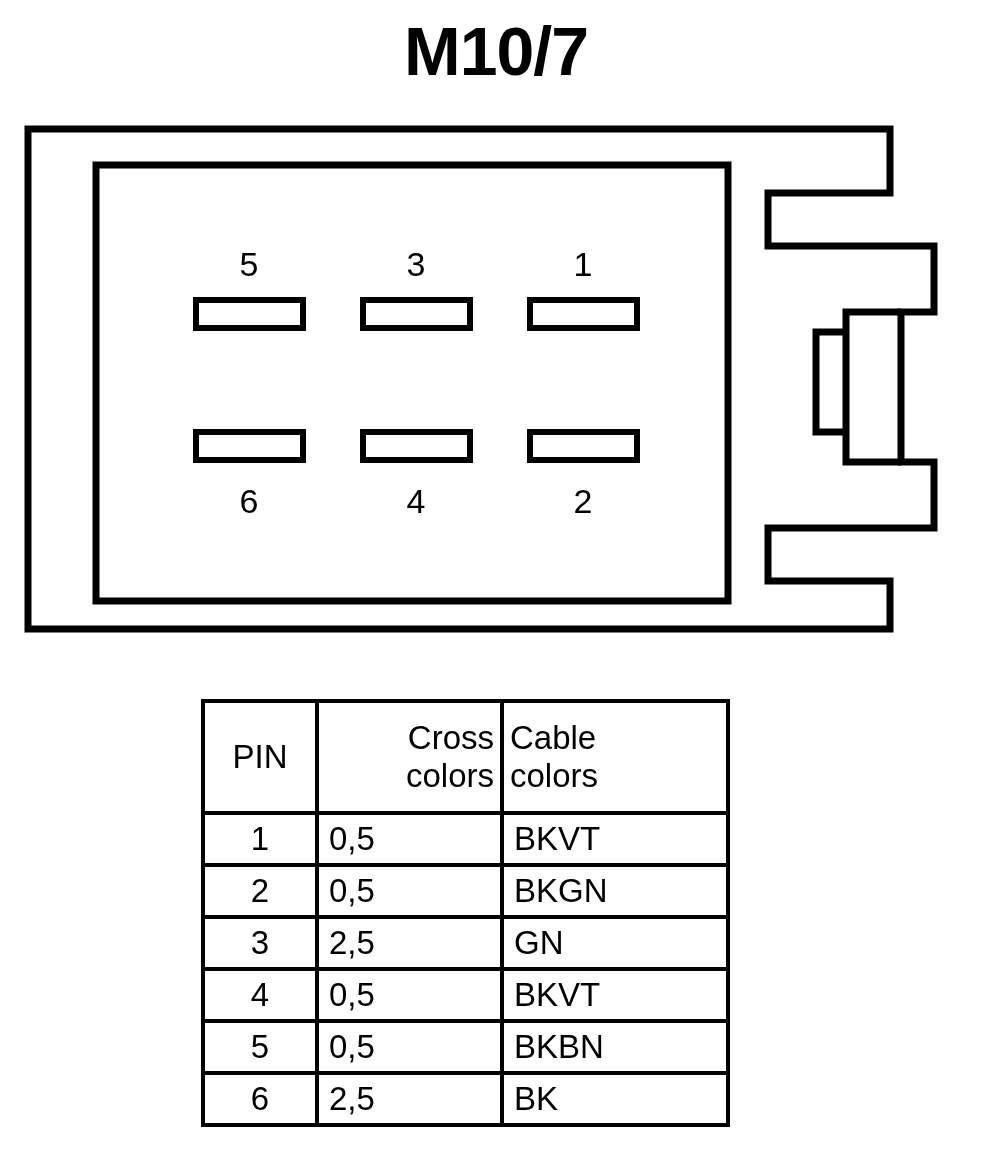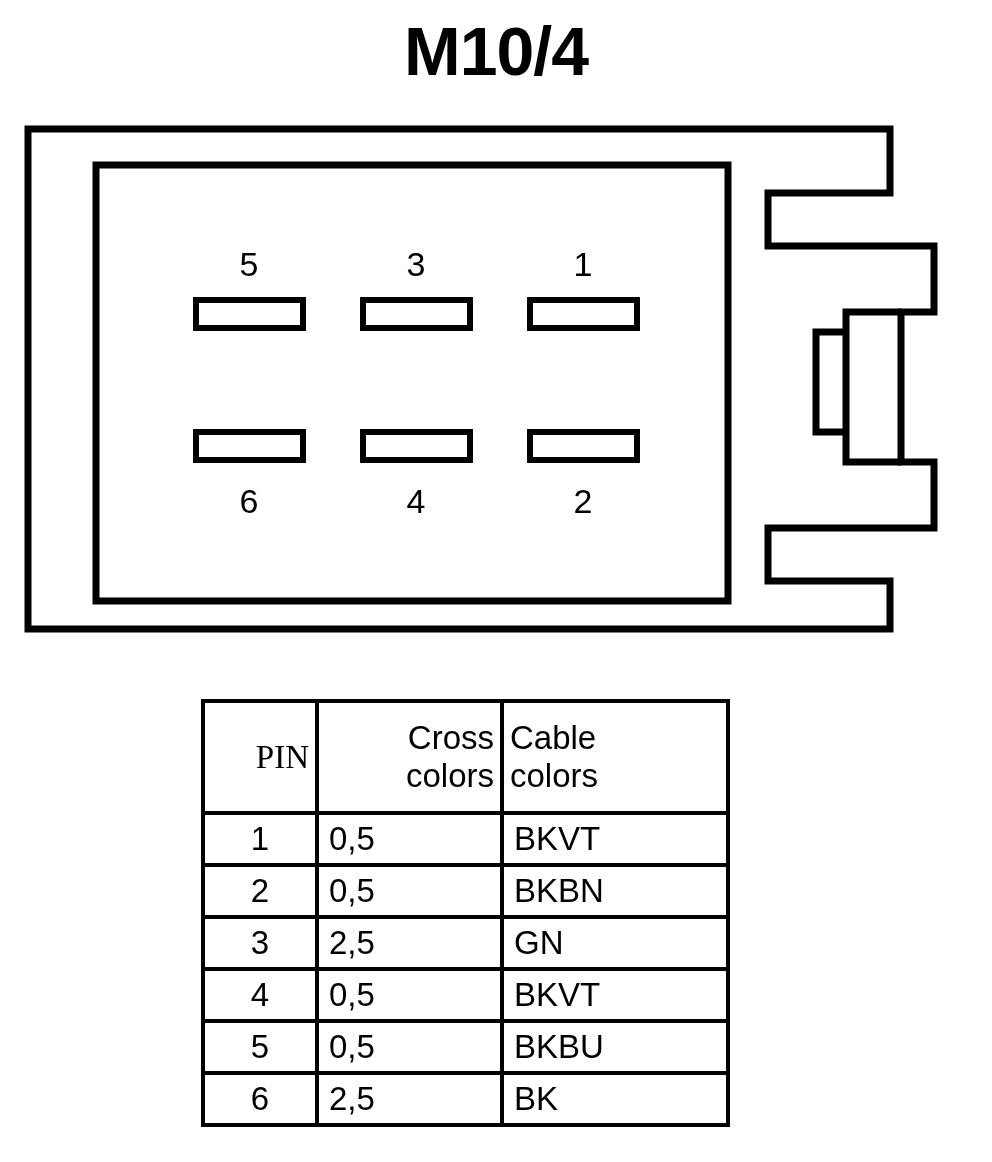--- a/index.html
+++ b/index.html
@@ -84,21 +84,21 @@
     font-weight: normal;
     vertical-align: middle;
     background: #ffffff;
   }
   table#pin-table thead th {
     height: 104px;
     line-height: 38px;
     text-align: center;
     padding: 2px 6px;
   }
-  table#pin-table thead th.th-pin     { text-align: right; font-family: Liberation Serif, serif; }
+  table#pin-table thead th.th-pin     { text-align: center; }
   table#pin-table thead th.th-cross   { text-align: right; }
   table#pin-table thead th.th-colors  { text-align: left; }
 
   table#pin-table tbody td {
     height: 48px;
     line-height: 48px;
   }
   table#pin-table tbody td.cell-pin {
     text-align: center;
   }
@@ -106,21 +106,21 @@
   table#pin-table tbody td.cell-colors {
     text-align: left;
     padding-left: 10px;
   }
 </style>
 </head>
 <body>
 
 <div id="page">
 
-  <div id="title">M10/4</div>
+  <div id="title">M10/7</div>
 
   <div id="connector-drawing">
     <svg width="992" height="540" viewBox="0 0 992 540" xmlns="http://www.w3.org/2000/svg">
 
       <path fill="none" stroke="#000000" stroke-width="7" stroke-linejoin="miter" d="M 28,19
                L 890,19
                L 890,83
                L 768,83
                L 768,136
                L 934,136
@@ -184,36 +184,36 @@
       </thead>
       <tbody>
         <tr>
           <td class="cell-pin">1</td>
           <td class="cell-cross">0,5</td>
           <td class="cell-colors">BKVT</td>
         </tr>
         <tr>
           <td class="cell-pin">2</td>
           <td class="cell-cross">0,5</td>
-          <td class="cell-colors">BKBN</td>
+          <td class="cell-colors">BKGN</td>
         </tr>
         <tr>
           <td class="cell-pin">3</td>
           <td class="cell-cross">2,5</td>
           <td class="cell-colors">GN</td>
         </tr>
         <tr>
           <td class="cell-pin">4</td>
           <td class="cell-cross">0,5</td>
           <td class="cell-colors">BKVT</td>
         </tr>
         <tr>
           <td class="cell-pin">5</td>
           <td class="cell-cross">0,5</td>
-          <td class="cell-colors">BKBU</td>
+          <td class="cell-colors">BKBN</td>
         </tr>
         <tr>
           <td class="cell-pin">6</td>
           <td class="cell-cross">2,5</td>
           <td class="cell-colors">BK</td>
         </tr>
       </tbody>
     </table>
   </div>
 

